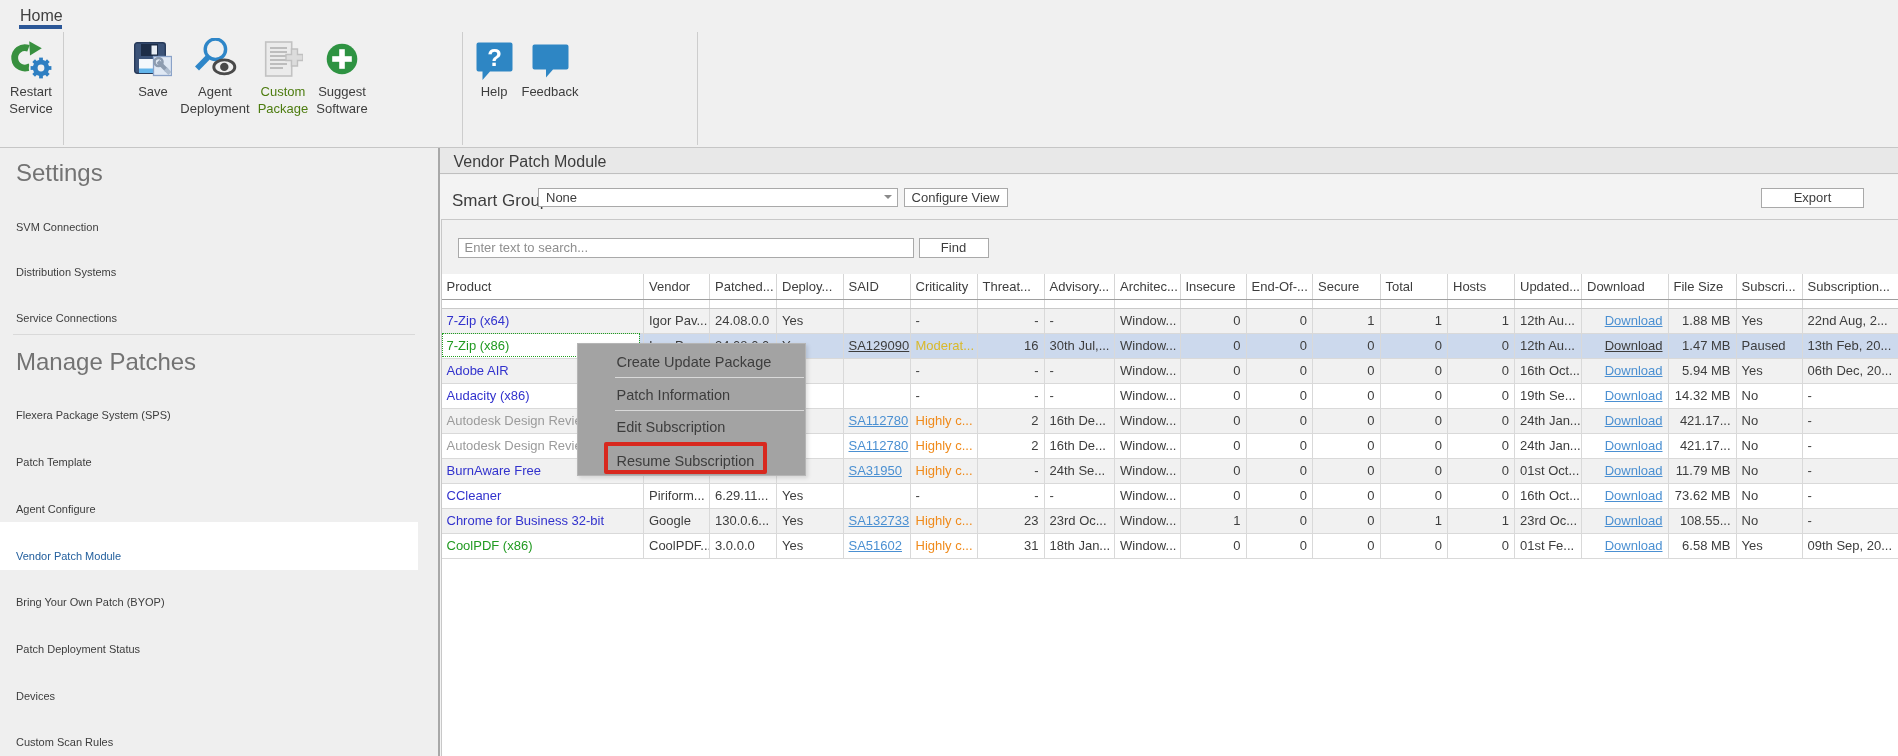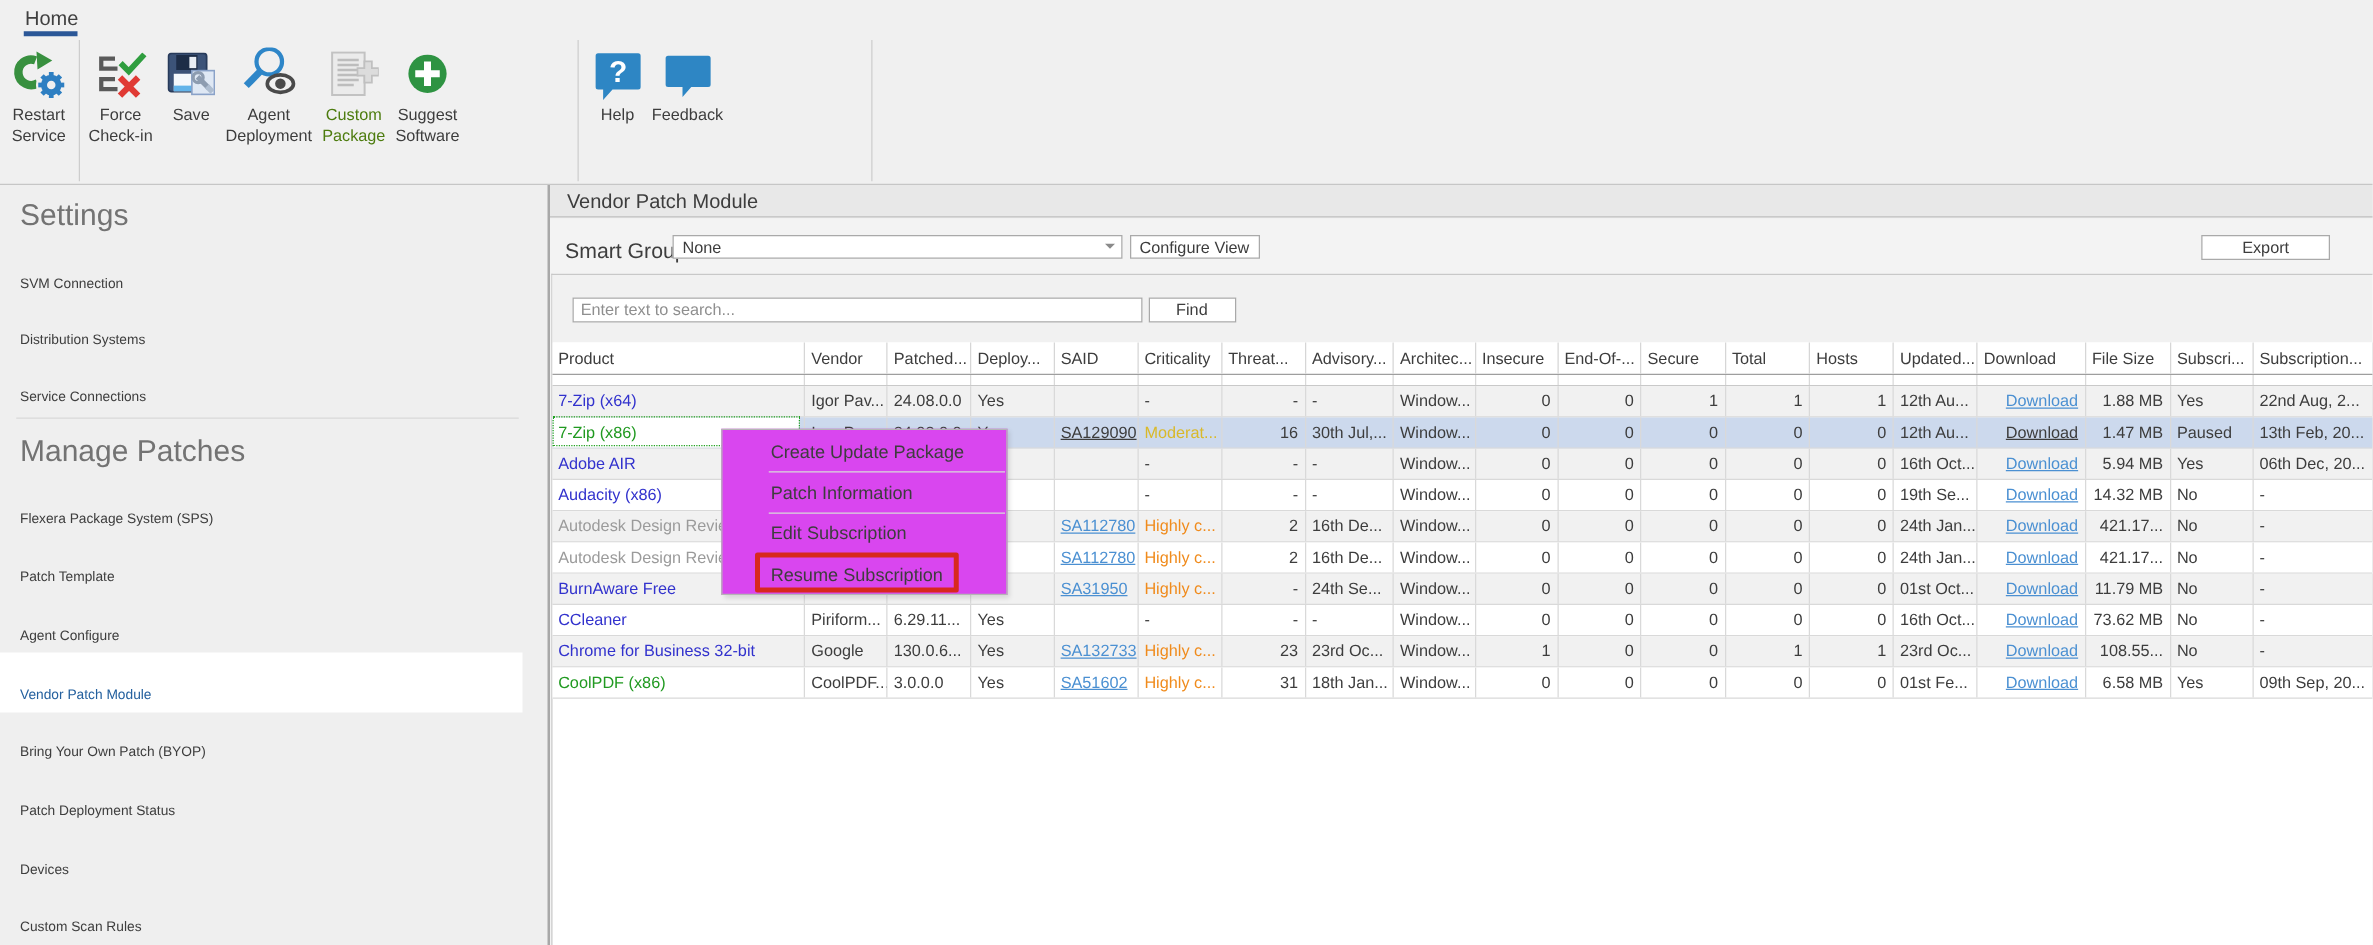--- a/index.html
+++ b/index.html
@@ -60,21 +60,21 @@
 .dlnk { color:#3d3d3d; text-decoration:underline; }
 .hcrit { color:#f08b1c; }
 .mcrit { color:#d9b92a; }
 .w0{width:202.5px}.w1{width:66px}.w2{width:67px}.w3{width:66.5px}.w4{width:67px}
 .w5{width:67px}.w6{width:67px}.w7{width:70.5px}.w8{width:65.5px}.w9{width:66px}
 .w10{width:66.5px}.w11{width:67.5px}.w12{width:67.5px}.w13{width:67px}.w14{width:67px}
 .w15{width:86.5px}.w16{width:68px}.w17{width:66px}.w18{width:96px}
 #focuscell { position:absolute; left:441.5px; top:333px; width:198px; height:23.5px;
   border:1.5px dotted #1fa11f; background:transparent; }
 #menu { position:absolute; left:576.5px; top:342.5px; width:229px; height:133.5px;
-  background:#d946ef; border:1px solid #b5b5b5; box-shadow:2px 2px 4px rgba(0,0,0,0.12); }
+  background:#a3a3a3; border:1px solid #b5b5b5; box-shadow:2px 2px 4px rgba(0,0,0,0.12); }
 .mi { position:absolute; left:0; width:227px; height:32px; line-height:32px;
   padding-left:39px; font-size:14.5px; color:#3d3d3d; }
 .msep { position:absolute; left:37px; width:189px; height:1px; background:#d9d9d9; }
 #redrect { position:absolute; left:604px; top:441.5px; width:163px; height:32.5px;
   border:4px solid #d8281e; border-radius:2px; }
 </style>
 </head>
 <body>
 <div id="stage">
 
@@ -99,29 +99,20 @@
     <rect x="31.1" y="19.6" width="3.8" height="4.8" transform="rotate(225 33 30)"></rect>
     <rect x="31.1" y="19.6" width="3.8" height="4.8" transform="rotate(270 33 30)"></rect>
     <rect x="31.1" y="19.6" width="3.8" height="4.8" transform="rotate(315 33 30)"></rect>
     <circle cx="33" cy="30" r="8.2"></circle>
   </g>
   <circle cx="33" cy="30" r="3.4" fill="#f0f0f0"></circle>
 </svg>
 <div class="rlbl">Restart<br>Service</div>
 </div>
 
-<div class="rbtn" style="left:66px; width:61px;">
-<svg style="margin-top:5.7px" width="42" height="37" viewBox="0 0 42 37">
-  <path d="M 16 4.8 L 5 4.8 L 5 12.8 L 18 12.8" fill="none" stroke="#5a5a5a" stroke-width="3.4"></path>
-  <path d="M 16 21.3 L 5 21.3 L 5 29.3 L 18 29.3" fill="none" stroke="#5a5a5a" stroke-width="3.4"></path>
-  <path d="M 20.5 8.5 L 27 15 L 39.5 1.5" fill="none" stroke="#2f9e3f" stroke-width="4.6"></path>
-  <path d="M 20 20 L 34.5 34.5 M 34.5 20 L 20 34.5" fill="none" stroke="#e03a34" stroke-width="5"></path>
-</svg>
-<div class="rlbl">Force<br>Check-in</div>
-</div>
 
 <div class="rbtn" style="left:128px; width:50px;">
 <svg style="margin-top:6px" width="38" height="35" viewBox="0 0 38 35">
   <rect x="0.7" y="0.7" width="30.6" height="30.6" rx="2.5" fill="#3c5378" stroke="#273a5a" stroke-width="1.4"></rect>
   <rect x="7" y="2" width="17" height="12" fill="#1d2d47"></rect>
   <rect x="17.5" y="3.5" width="5.5" height="9" fill="#e8edf4"></rect>
   <rect x="5" y="17" width="21" height="14" fill="#f4f8fc"></rect>
   <rect x="5" y="26.5" width="21" height="4.5" fill="#62b4ea"></rect>
   <g>
     <rect x="19.5" y="14.5" width="18" height="19" fill="#dfe8f4" stroke="#8aa2c8" stroke-width="1.3"></rect>

